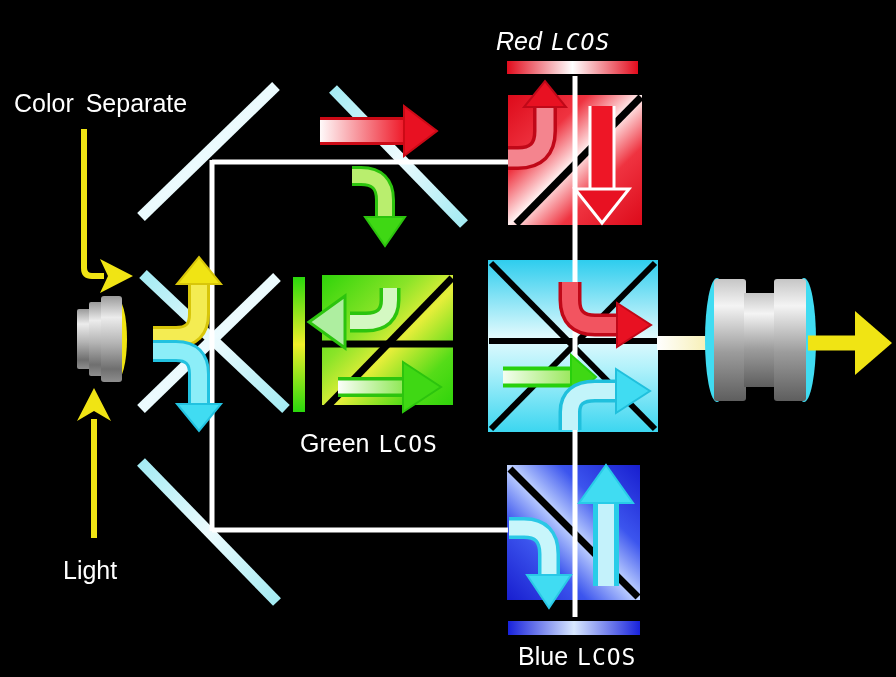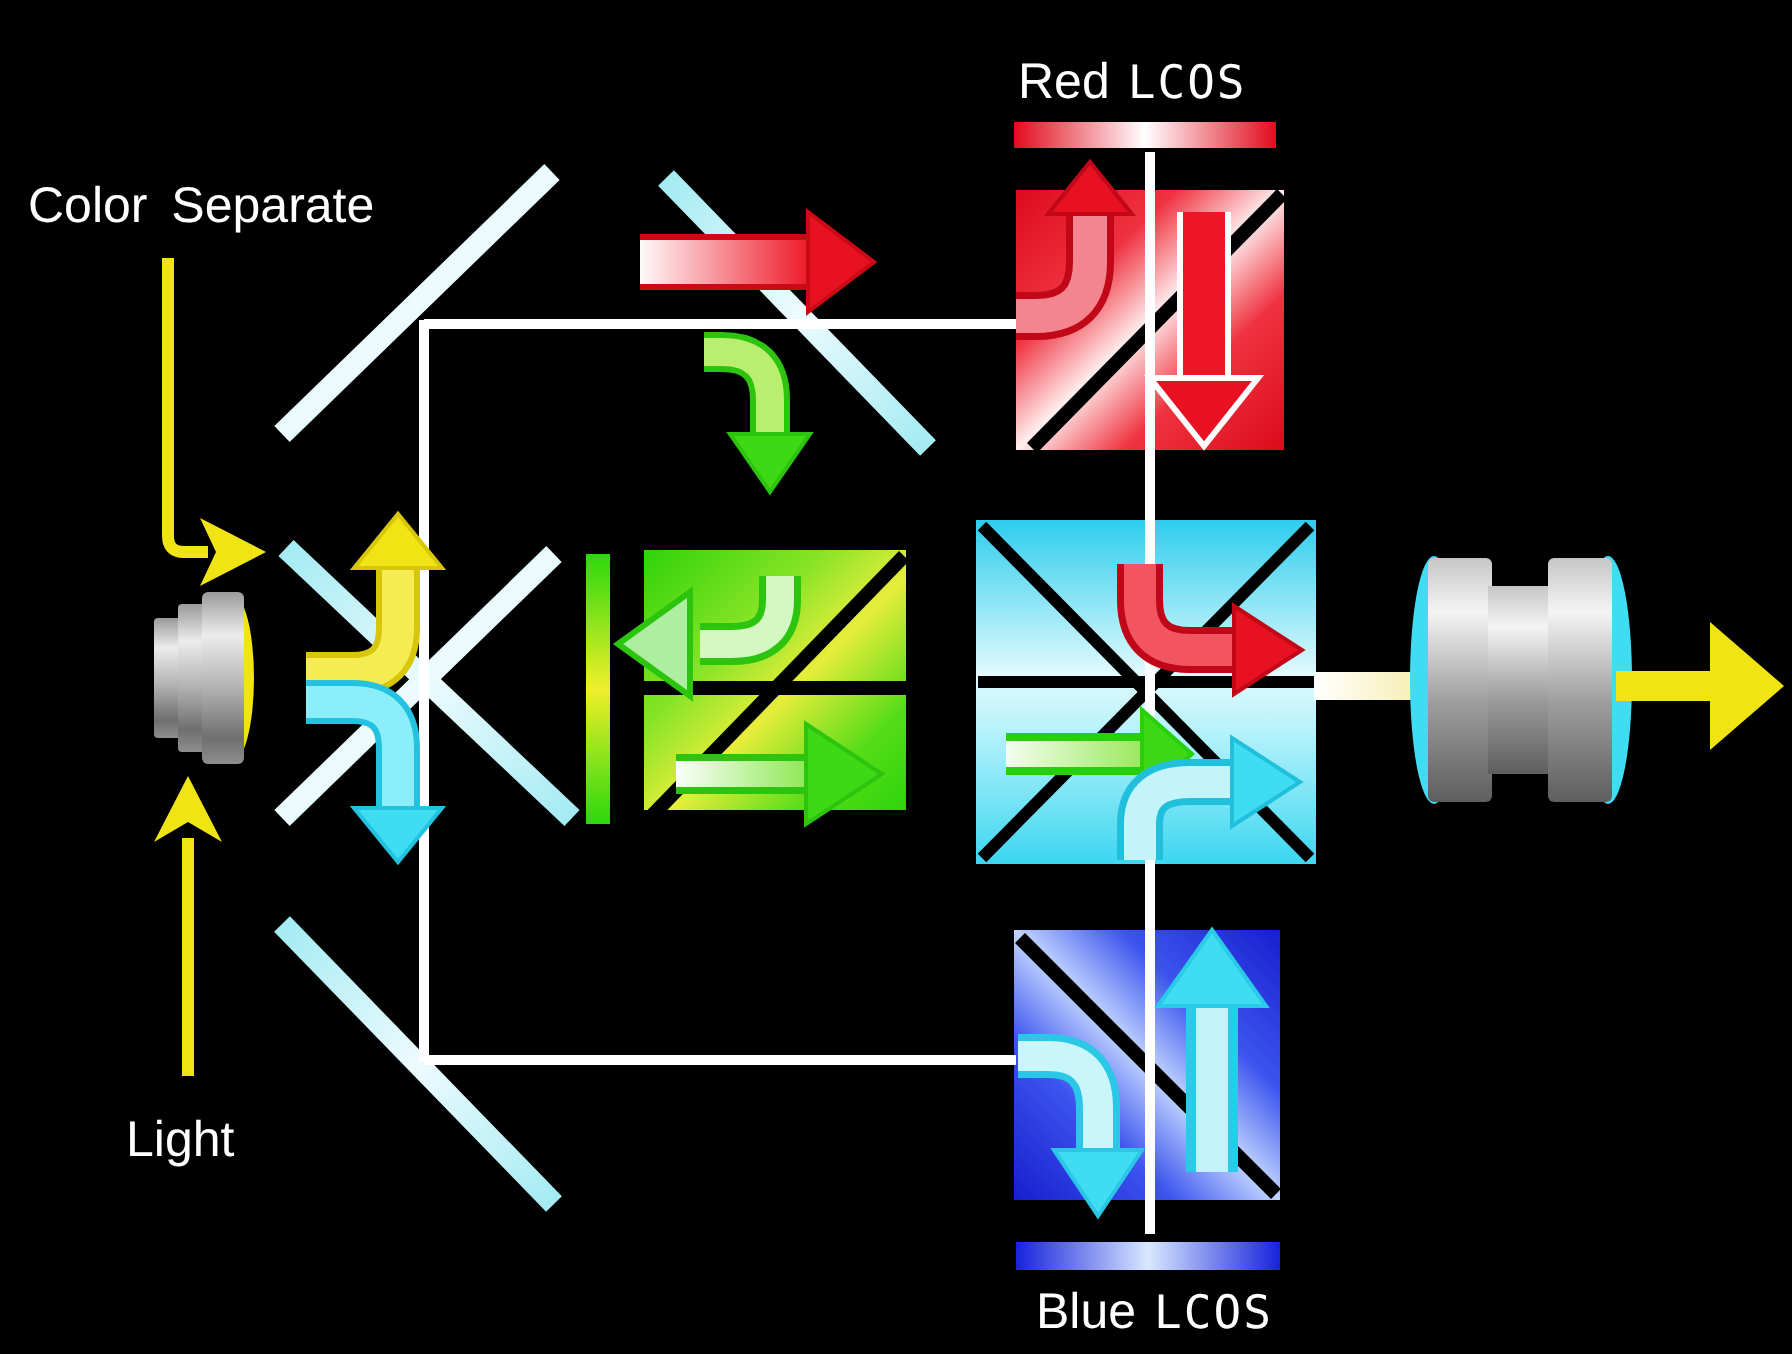--- a/index.html
+++ b/index.html
@@ -238,20 +238,23 @@
 
   <g>
     <path d="M808,343 H856" fill="none" stroke-width="15" stroke="#f0e414"></path>
     <polygon points="855,311 855,375 892,343" fill="#f0e414"></polygon>
   </g>
 </svg>
 
 <div class="label" style="left:14px;top:90px;text-align:right;">Color Separate</div>
 <div class="label" style="left:63px;top:557px;">Light</div>
 
-<div class="label" style="left:509px;top:28px;">
+<div class="label" style="left:496px;top:28px;font-style:italic;">
   <span>Red</span><span class="mono">LCOS</span>
+</div>
+<div class="label" style="left:300px;top:430px;">
+  <span>Green</span><span class="mono">LCOS</span>
 </div>
 <div class="label" style="left:502px;top:643px;margin-left:16px;">
   <span>Blue</span><span class="mono">LCOS</span>
 </div>
 
 </div>
 
 </body></html>

